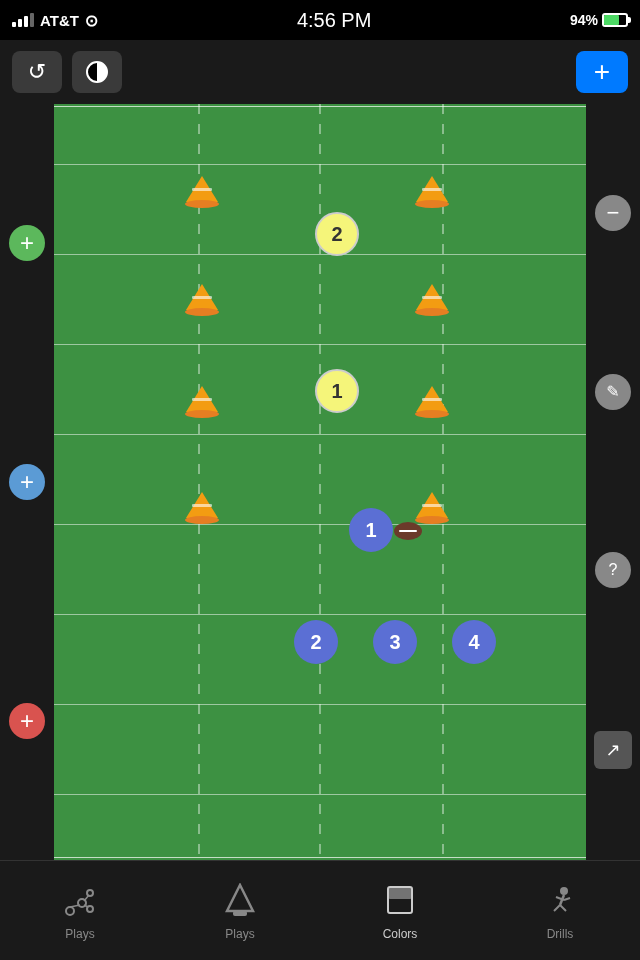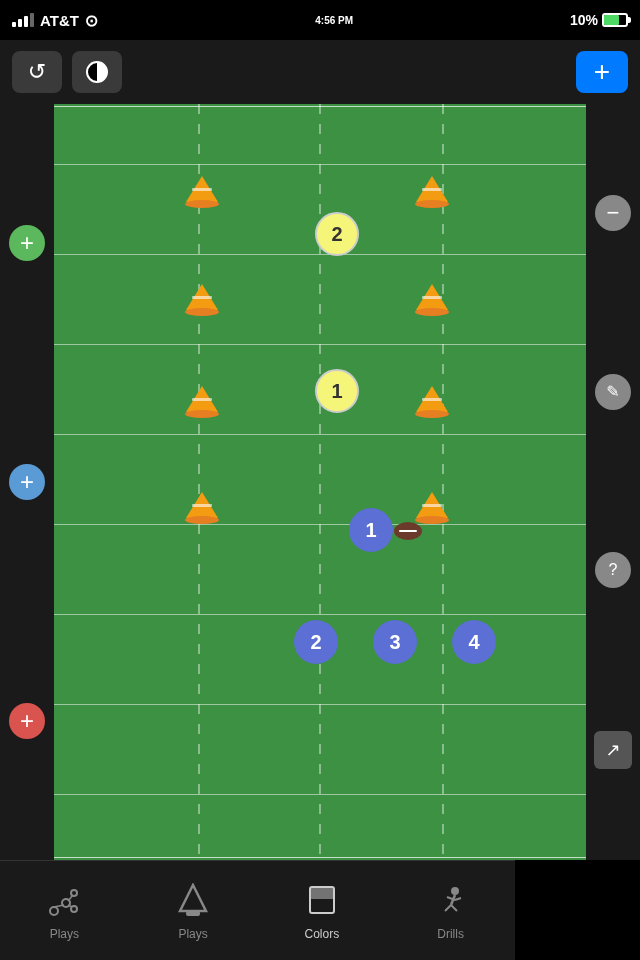--- a/index.html
+++ b/index.html
@@ -19,21 +19,21 @@
       background: #000;
       display: flex;
       align-items: center;
       justify-content: space-between;
       padding: 0 12px;
       color: #fff;
       font-size: 15px;
       font-weight: 600;
     }
     .status-left { display: flex; align-items: center; gap: 6px; }
-    .status-center { font-size: 10px; font-weight: 700; }
+    .status-center { font-size: 20px; font-weight: 400; }
     .status-right { display: flex; align-items: center; gap: 4px; }
 
     
     .signal-bars { display: flex; align-items: flex-end; gap: 2px; }
     .signal-bars span {
       background: #fff;
       width: 4px;
       border-radius: 1px;
     }
     .signal-bars span:nth-child(1) { height: 5px; }
@@ -224,21 +224,21 @@
       transform: translateX(-50%);
       width: 20px;
       height: 3px;
       background: #fff;
       opacity: 0.6;
       border-radius: 1px;
     }
 
     
     #bottom-nav {
-      width: 515px;
+      width: 640px;
       height: 100px;
       background: #1a1a1a;
       display: flex;
       align-items: stretch;
       border-top: 1px solid #333;
     }
     .nav-item {
       flex: 1;
       display: flex;
       flex-direction: column;
@@ -337,21 +337,21 @@
       <span></span>
         <span></span>
         <span></span>
         <span></span>
     </div>
     <span>AT&amp;T</span>
     <span class="wifi-icon">⊙</span>
   </div>
   <div class="status-center">4:56 PM</div>
   <div class="status-right">
-    <span class="battery-pct">10%</span>
+    <span class="battery-pct">94%</span>
     <div class="battery-body">
       <div class="battery-fill"></div>
     </div>
   </div>
 </div>
 
 <div id="toolbar">
   <div class="toolbar-btn">
     <span class="refresh-icon">↺</span>
   </div>

